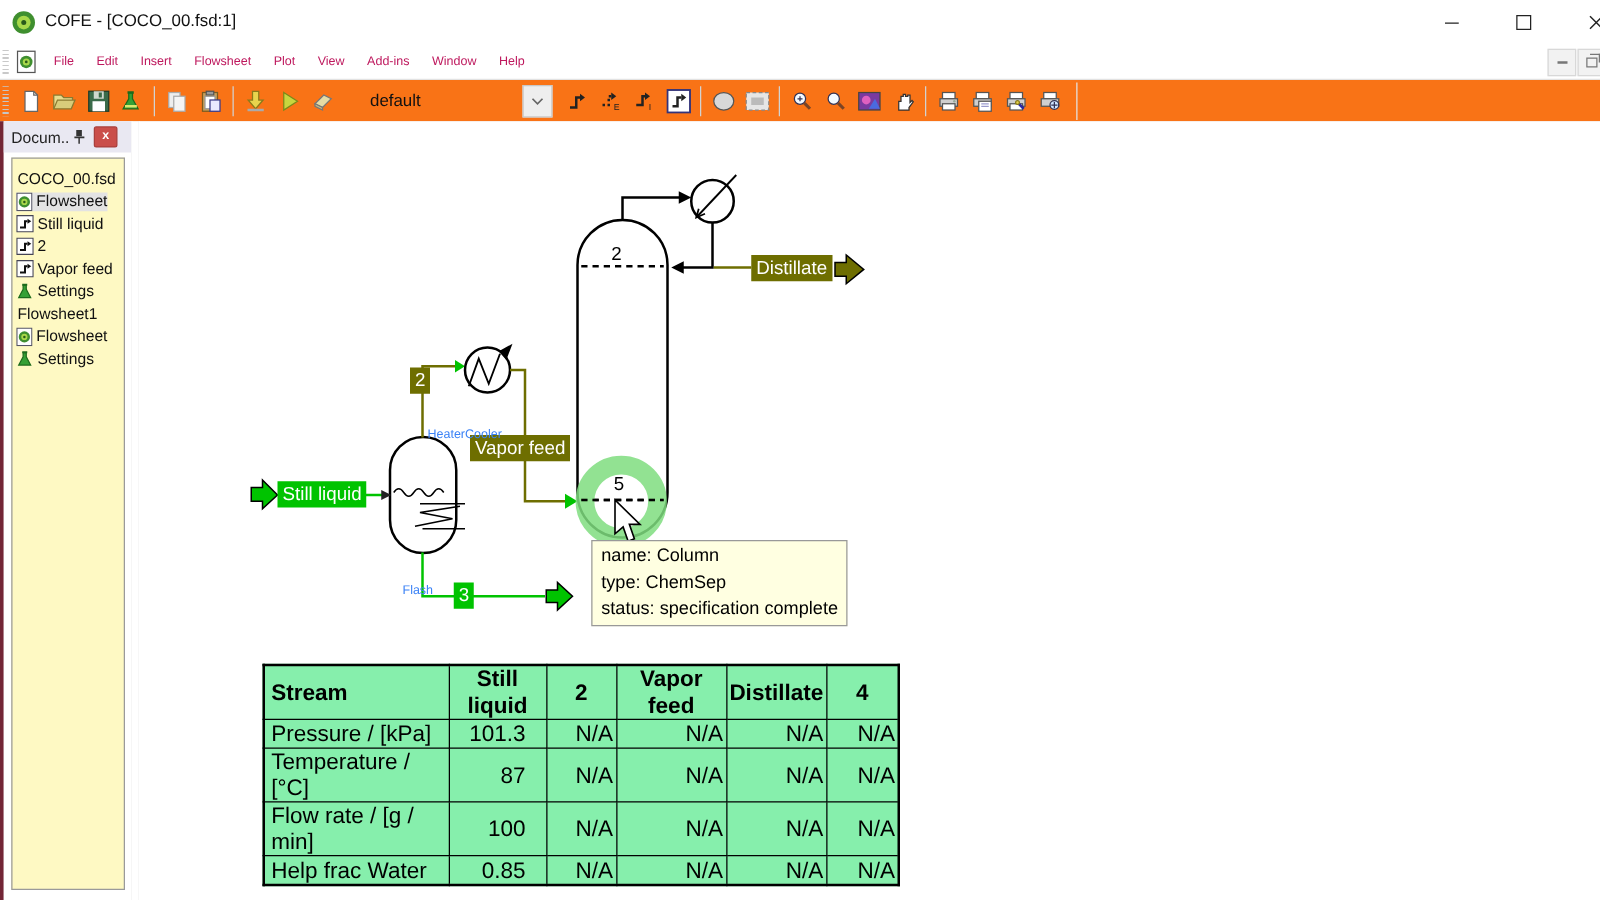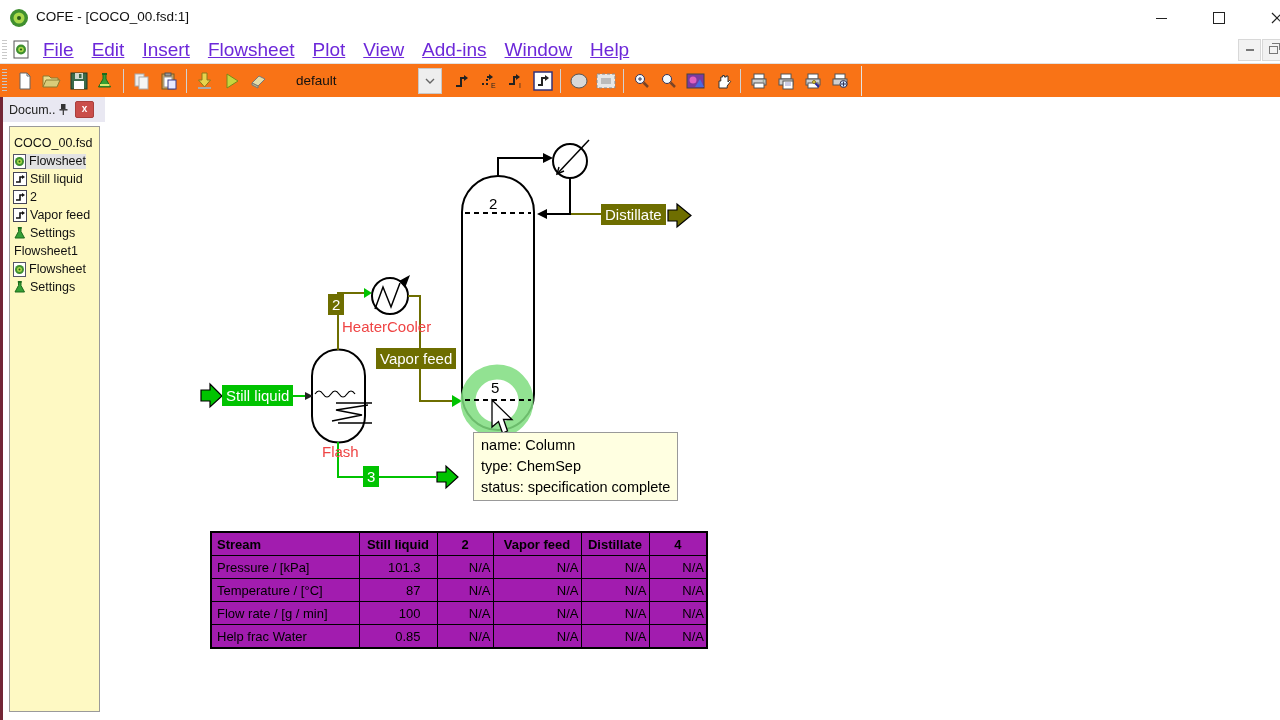--- a/index.html
+++ b/index.html
@@ -12,21 +12,21 @@
   #title-text{left:36px;top:9px;font-size:13.5px;color:#111;}
   .win-btn{top:0;width:46px;height:36px;display:flex;align-items:center;justify-content:center;}
   #btn-min{left:1138px;} #btn-max{left:1196px;} #btn-close{left:1254px;}
   .glyph-min{width:11px;height:1px;background:#222;}
   .glyph-max{width:10px;height:10px;border:1px solid #222;}
 
   
   #menubar{left:0;top:36px;width:1280px;height:27px;background:#fff;border-bottom:1px solid #e2e2e2;
            display:flex;align-items:center;}
   #menubar .grip{width:5px;height:20px;margin-left:2px;background:repeating-linear-gradient(to bottom,#c9c9c9 0 1px,transparent 1px 3px);}
-  .menu-item{font-size:19px;color:#6d28d9;padding:4px 9px;text-decoration:underline;}
+  .menu-item{font-size:10px;color:#be185d;padding:4px 9px;}
   .mdi-btn{top:39px;width:21px;height:20px;background:#f2f2f2;border:1px solid #d8d8d8;
            display:flex;align-items:center;justify-content:center;}
   #mdi-min{left:1238px;} #mdi-restore{left:1262px;}
   .mdi-minbar{width:8px;height:2px;background:#777;}
   .mdi-rest{width:7px;height:6px;border:1.5px solid #777;position:relative;background:#f2f2f2;}
   .mdi-rest:before{content:"";position:absolute;left:2px;top:-4px;width:7px;height:6px;border:1.5px solid #777;border-bottom:none;border-left:none;}
 
   
   #toolbar{left:0;top:64px;width:1280px;height:33px;background:#f97316;border-bottom:1px solid #d9d9d9;
            display:flex;align-items:center;}
@@ -53,28 +53,28 @@
   .tree-row.hl .hlwrap{background:#e3e3e3;display:flex;align-items:center;}
   #splitter{left:105px;top:97px;width:6px;height:623px;background:#fff;border-right:1px solid #d6d6d6;}
 
   
   #canvas{left:111px;top:97px;width:1169px;height:623px;background:#fff;}
   #fs-svg{left:0;top:0;width:1280px;height:720px;pointer-events:none;}
 
   .fslabel{position:absolute;font-size:15px;line-height:19px;color:#fff;padding:1px 4px;white-space:nowrap;}
   .olabel{background:#6e6e00;}
   .glabel{background:#00c300;}
-  .unit-name{position:absolute;font-size:15px;color:#ef4444;white-space:nowrap;}
+  .unit-name{position:absolute;font-size:10px;color:#3b82f6;white-space:nowrap;margin-top:24px;}
   .stage-num{position:absolute;font-size:15px;color:#000;}
   #tooltip{left:473px;top:432px;background:#ffffe1;border:1px solid #999;padding:2px 7px;
            font-size:14.5px;line-height:21px;color:#000;}
 
   
-  #stream-table{left:210px;top:531px;border-collapse:collapse;font-size:13px;color:#000;
-                border:2px solid #000;background:#a21caf;}
+  #stream-table{left:210px;top:531px;border-collapse:collapse;font-size:18px;color:#000;
+                border:2px solid #000;background:#86efac;}
   #stream-table td,#stream-table th{border:1px solid #000;height:22px;padding:0 2px;font-weight:normal;}
   #stream-table th{font-weight:bold;text-align:center;}
   #stream-table th.c0{text-align:left;padding-left:5px;}
   #stream-table td.rowlbl{text-align:left;padding-left:5px;}
   #stream-table td.num{text-align:right;padding-right:16px;}
   #stream-table td.na{text-align:right;padding-left:6px;}
 </style>
 </head>
 <body>
 

